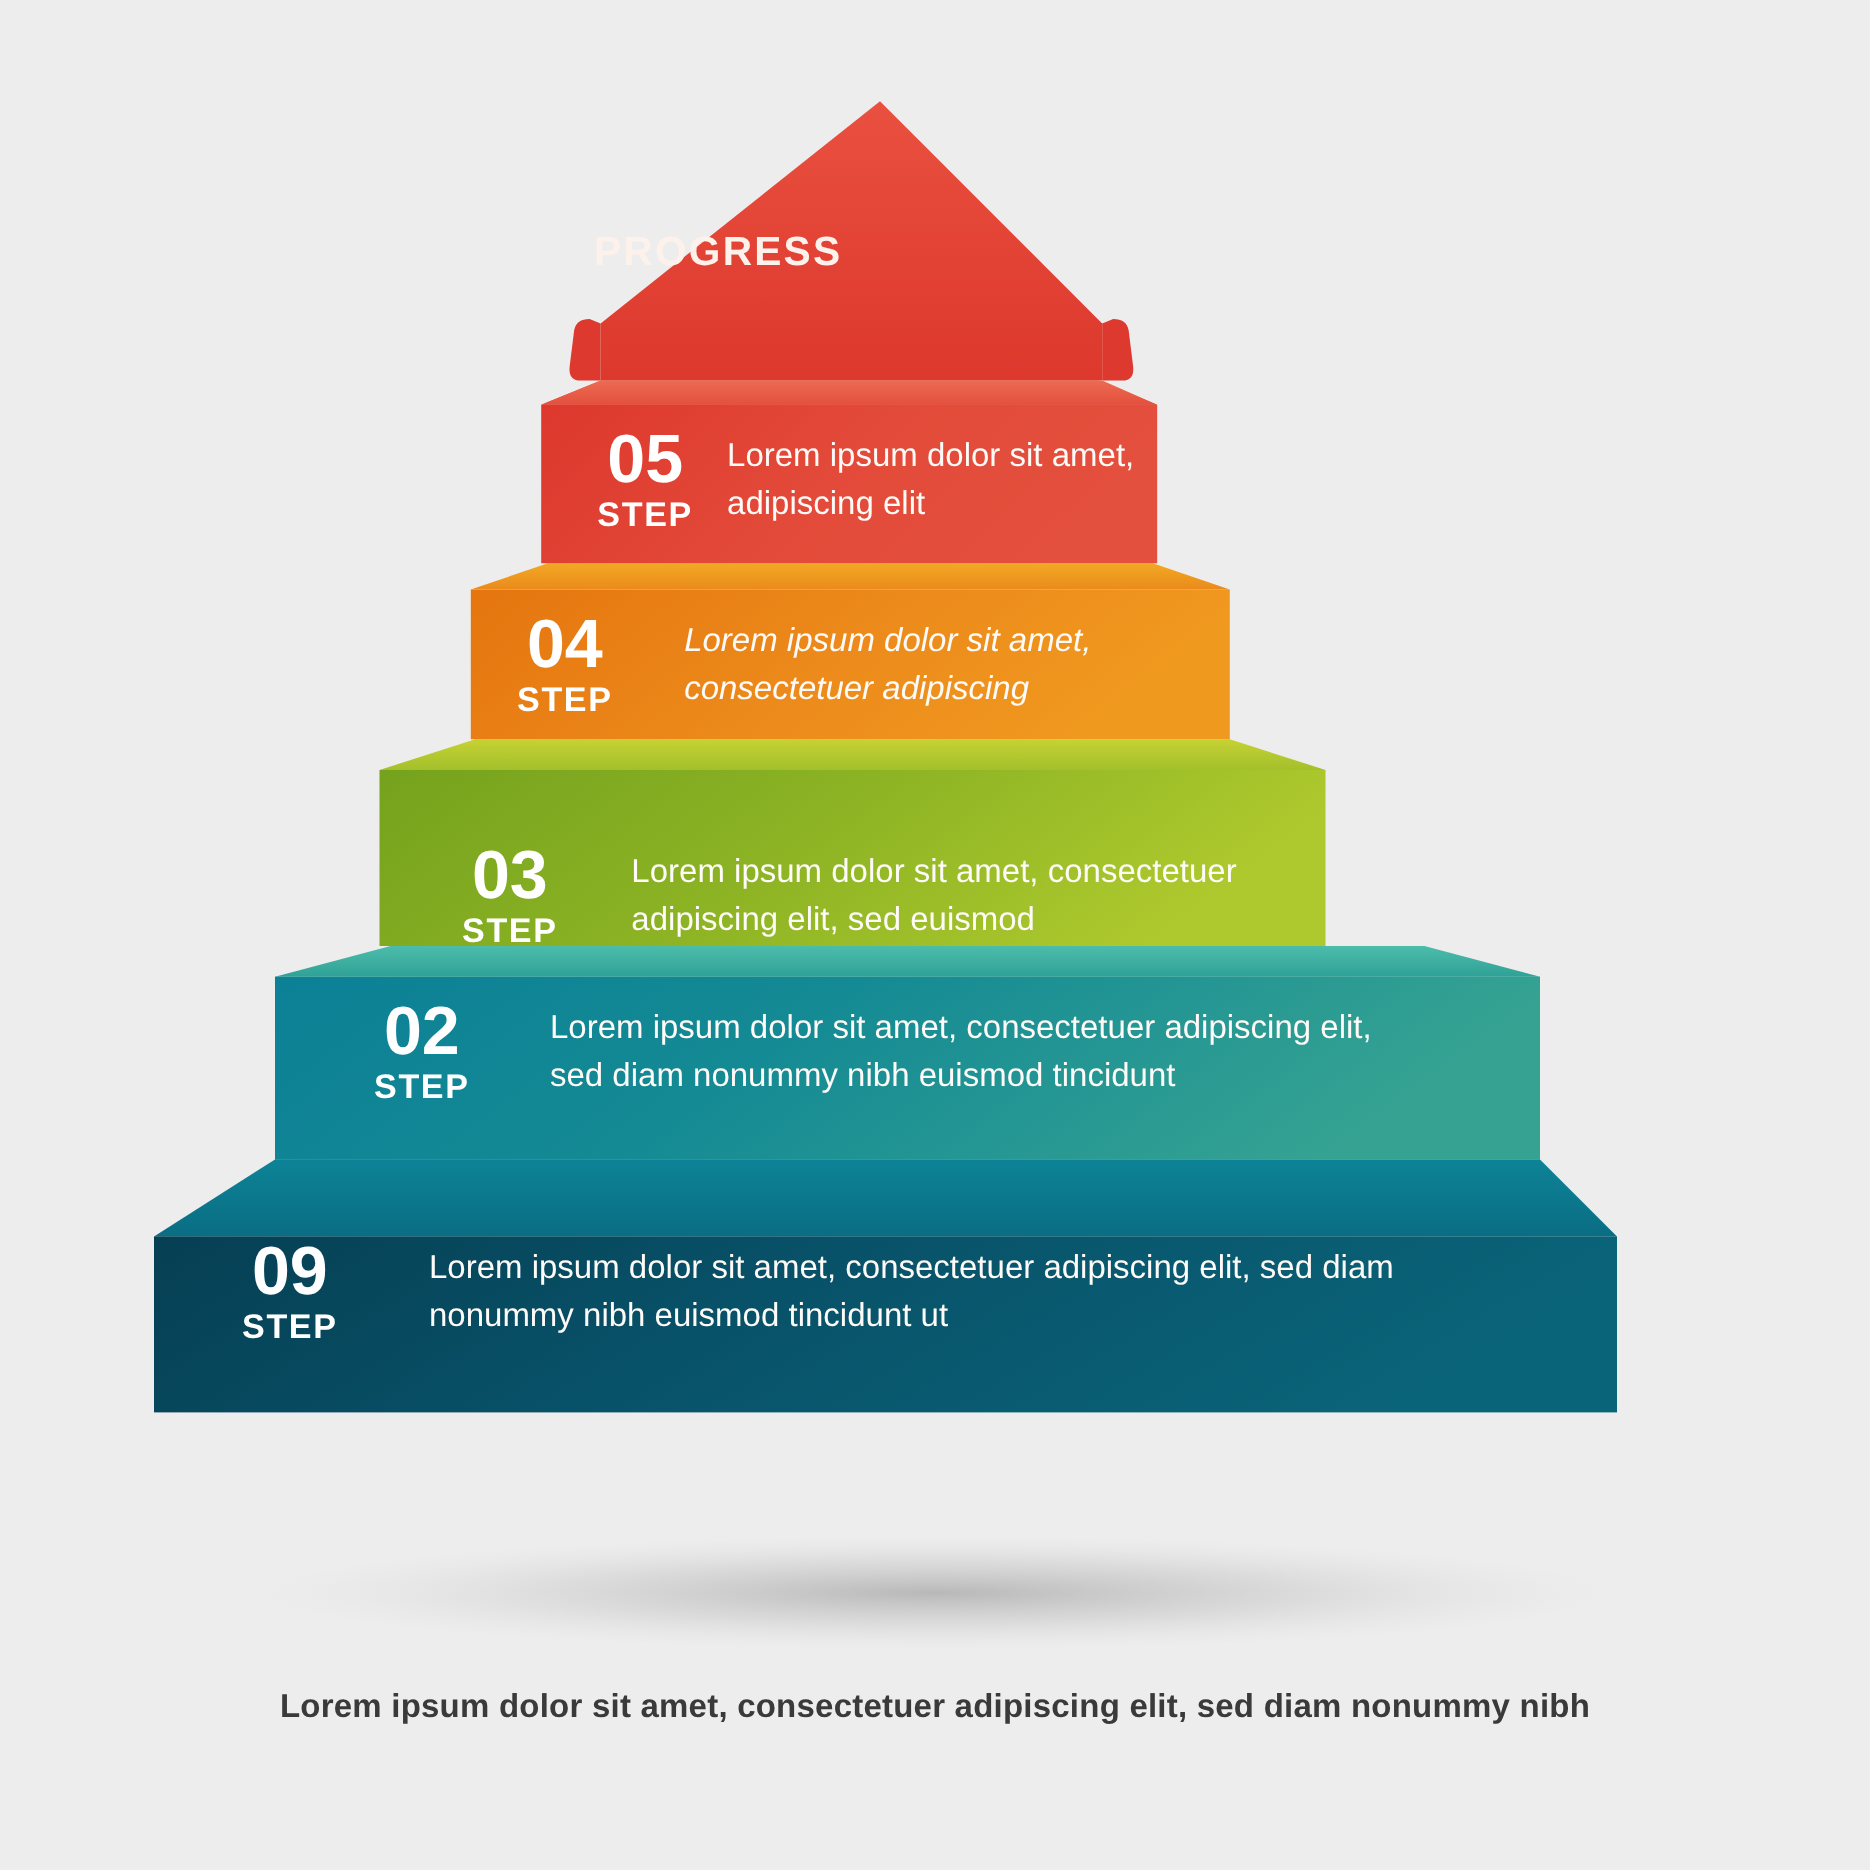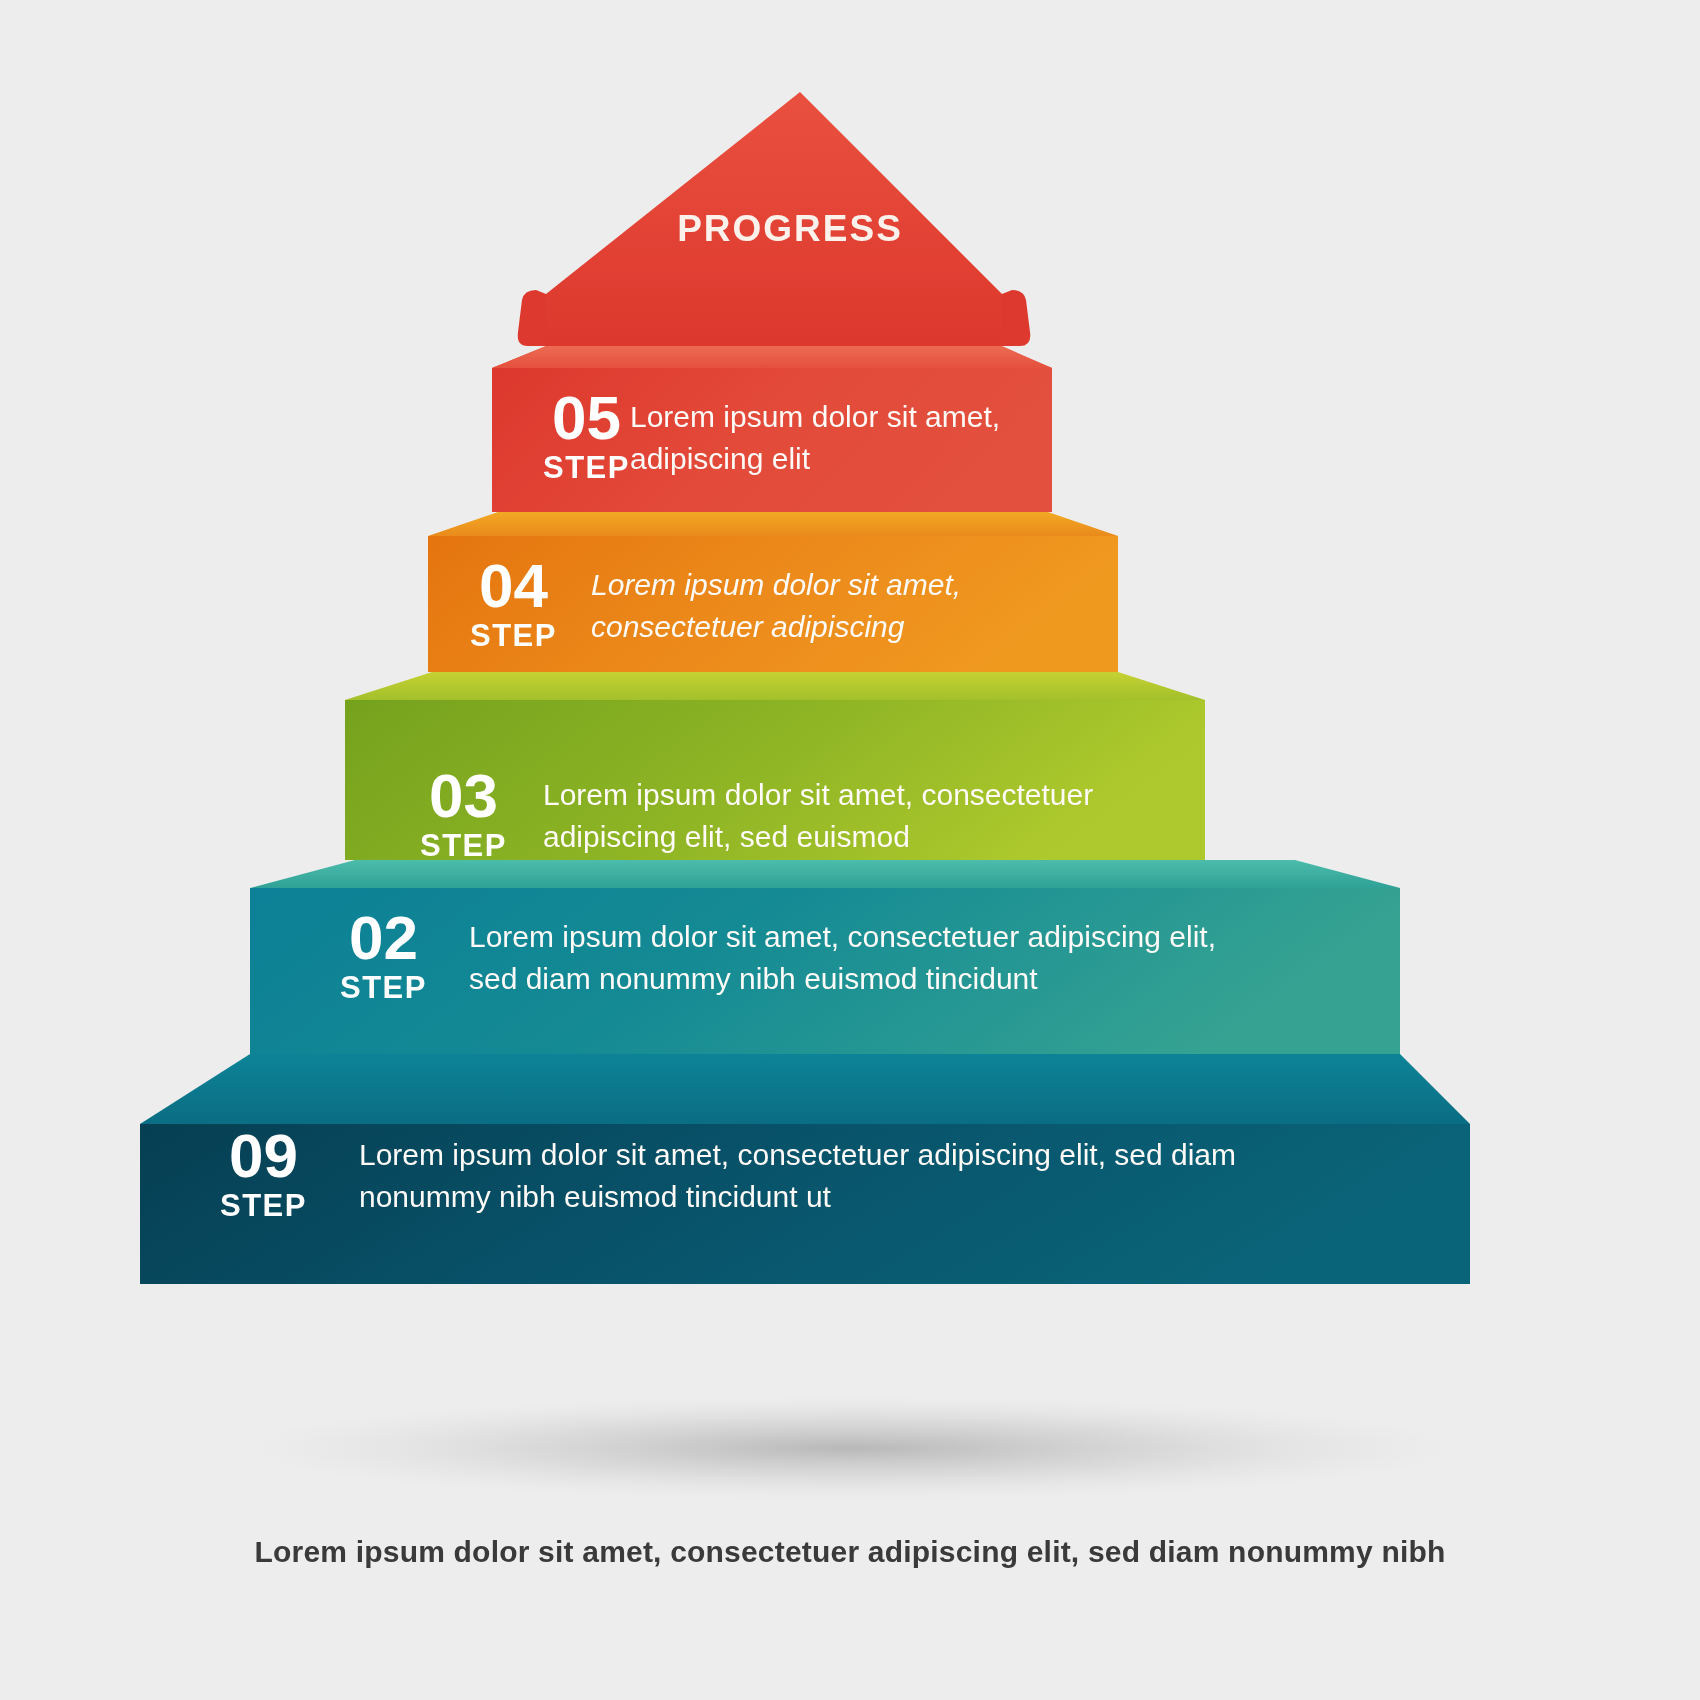--- a/index.html
+++ b/index.html
@@ -40,34 +40,34 @@
     width: 1700px;
     height: 1700px;
     pointer-events: none;
   }
 
   .title-block {
     position: absolute;
     left: 540px;
     top: 205px;
     width: 500px;
-    text-align: center;
     color: #fdf1ec;
     font-weight: 700;
     font-size: 37px;
     letter-spacing: 2.0px;
     line-height: 1.28;
   }
   .title-line { display: block; }
 
   .step-row {
     position: absolute;
     display: flex;
-    align-items: center;
+    align-items: flex-start;
     color: #ffffff;
+    gap: 31px;
   }
   .numblock {
     text-align: center;
     line-height: 1;
     flex: none;
   }
   .numblock .num {
     display: block;
     font-size: 62px;
     font-weight: 700;

